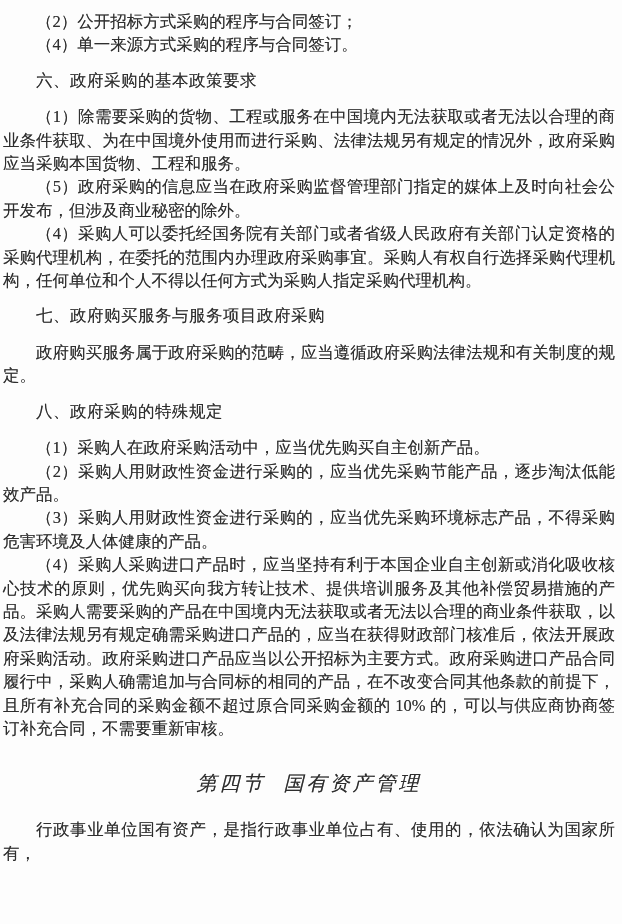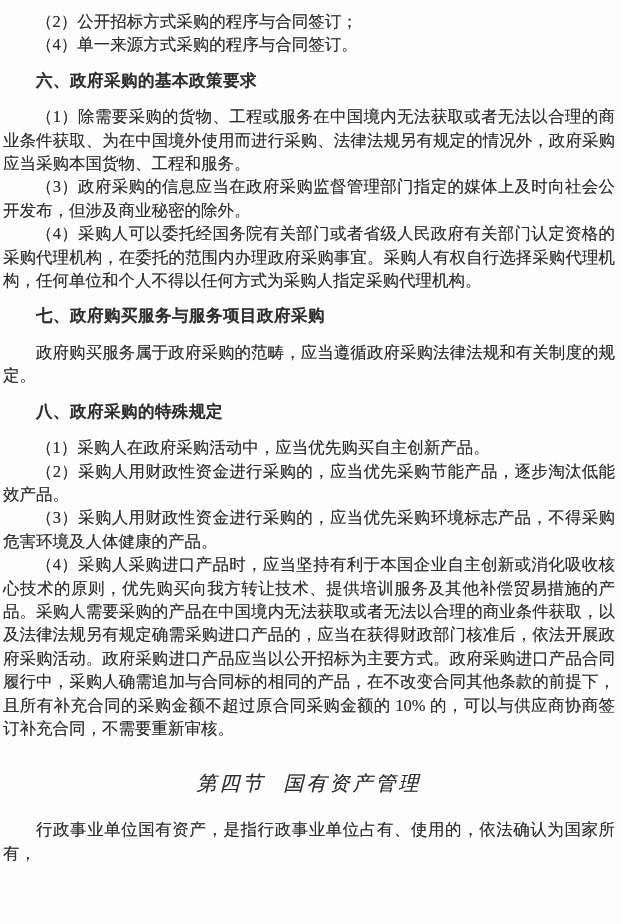--- a/index.html
+++ b/index.html
@@ -22,21 +22,21 @@
     margin: 0;
     text-indent: 2em;
     text-align: justify;
     text-justify: inter-character;
   }
   p.hd {
     margin: 12px 0 13px;
     text-indent: 2em;
     text-align: left;
     font-family: "Liberation Sans", "DejaVu Sans", sans-serif;
-    font-weight: 700;
+    font-weight: 400;
     letter-spacing: 0.5px;
   }
   .section-hd {
     margin: 26px 0 18px;
     text-indent: 0;
     text-align: center;
     font-size: 20px;
     line-height: 34px;
     font-weight: 400;
     letter-spacing: 3px;
@@ -47,21 +47,21 @@
 </head>
 <body>
 
 <div class="page">
   <p class="li">（2）公开招标方式采购的程序与合同签订；</p>
   <p class="li">（4）单一来源方式采购的程序与合同签订。</p>
 
   <p class="hd">六、政府采购的基本政策要求</p>
 
   <p class="para">（1）除需要采购的货物、工程或服务在中国境内无法获取或者无法以合理的商业条件获取、为在中国境外使用而进行采购、法律法规另有规定的情况外，政府采购应当采购本国货物、工程和服务。</p>
-  <p class="para">（3）政府采购的信息应当在政府采购监督管理部门指定的媒体上及时向社会公开发布，但涉及商业秘密的除外。</p>
+  <p class="para">（5）政府采购的信息应当在政府采购监督管理部门指定的媒体上及时向社会公开发布，但涉及商业秘密的除外。</p>
   <p class="para">（4）采购人可以委托经国务院有关部门或者省级人民政府有关部门认定资格的采购代理机构，在委托的范围内办理政府采购事宜。采购人有权自行选择采购代理机构，任何单位和个人不得以任何方式为采购人指定采购代理机构。</p>
 
   <p class="hd">七、政府购买服务与服务项目政府采购</p>
 
   <p class="para">政府购买服务属于政府采购的范畴，应当遵循政府采购法律法规和有关制度的规定。</p>
 
   <p class="hd">八、政府采购的特殊规定</p>
 
   <p class="para">（1）采购人在政府采购活动中，应当优先购买自主创新产品。</p>
   <p class="para">（2）采购人用财政性资金进行采购的，应当优先采购节能产品，逐步淘汰低能效产品。</p>

